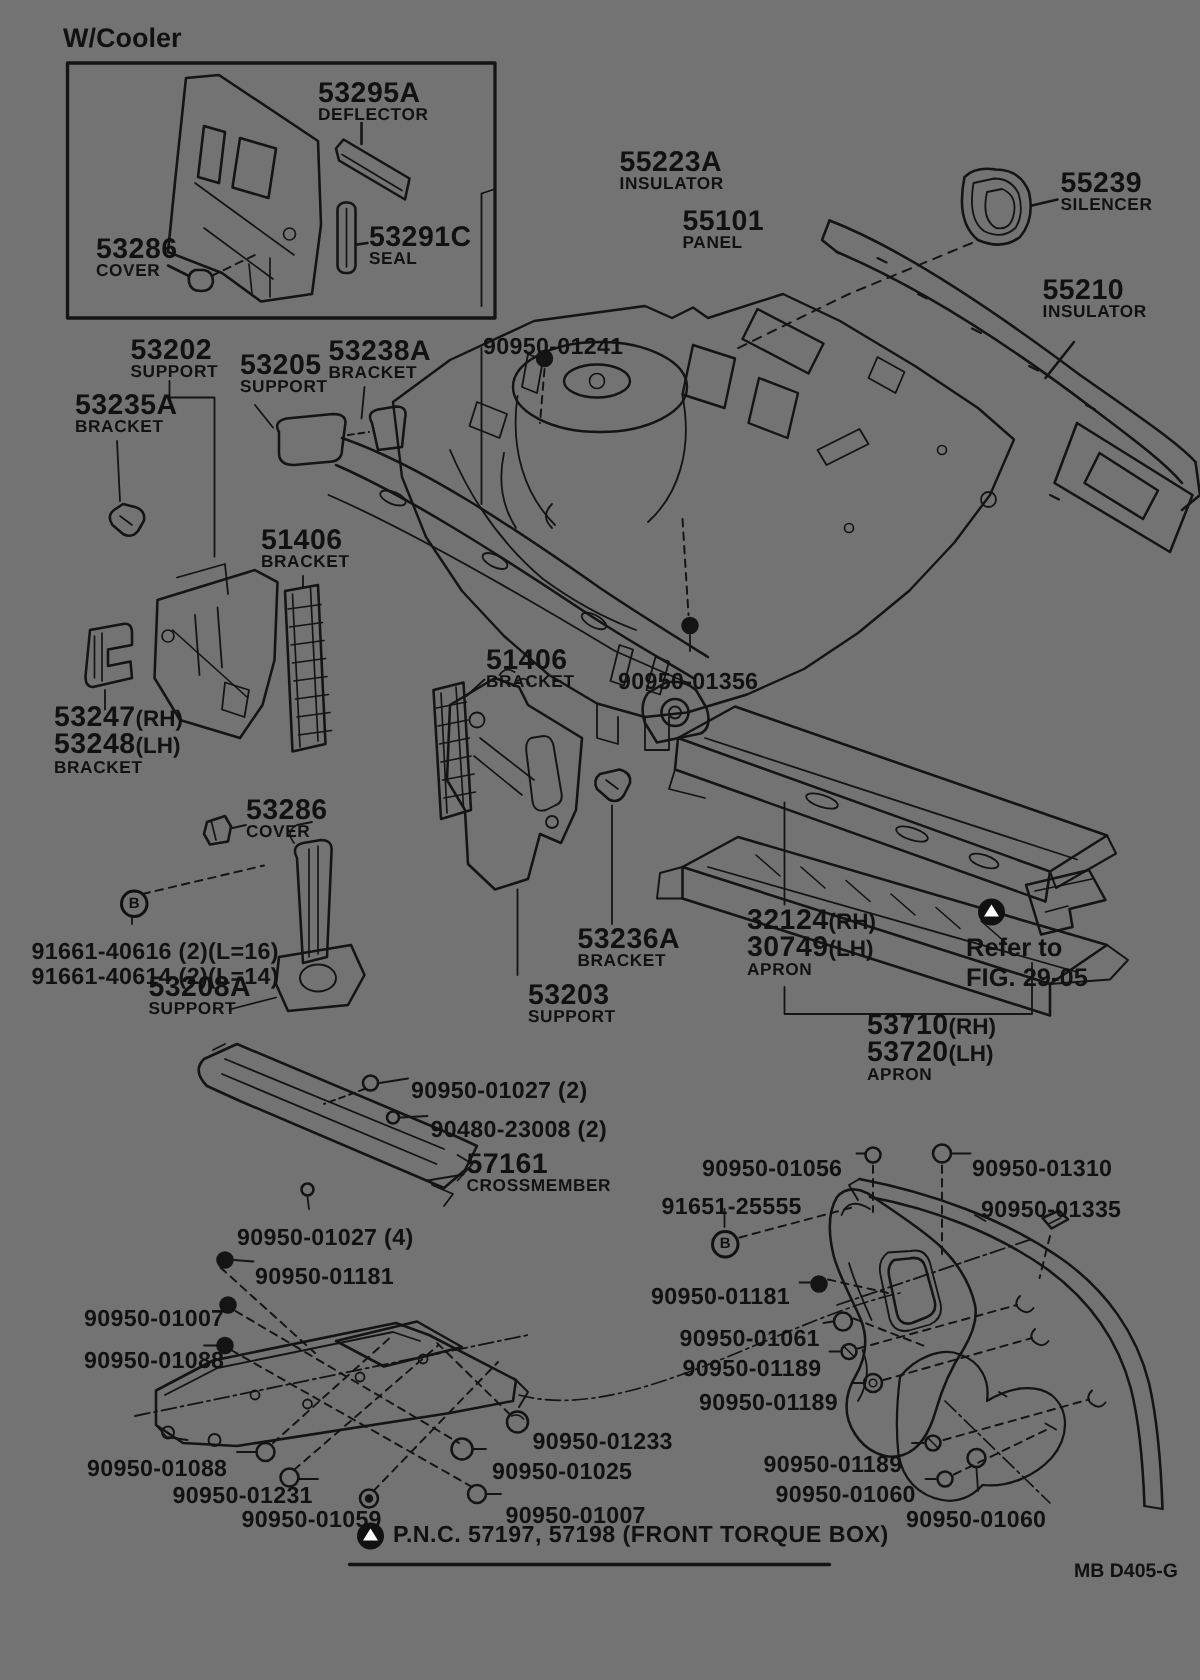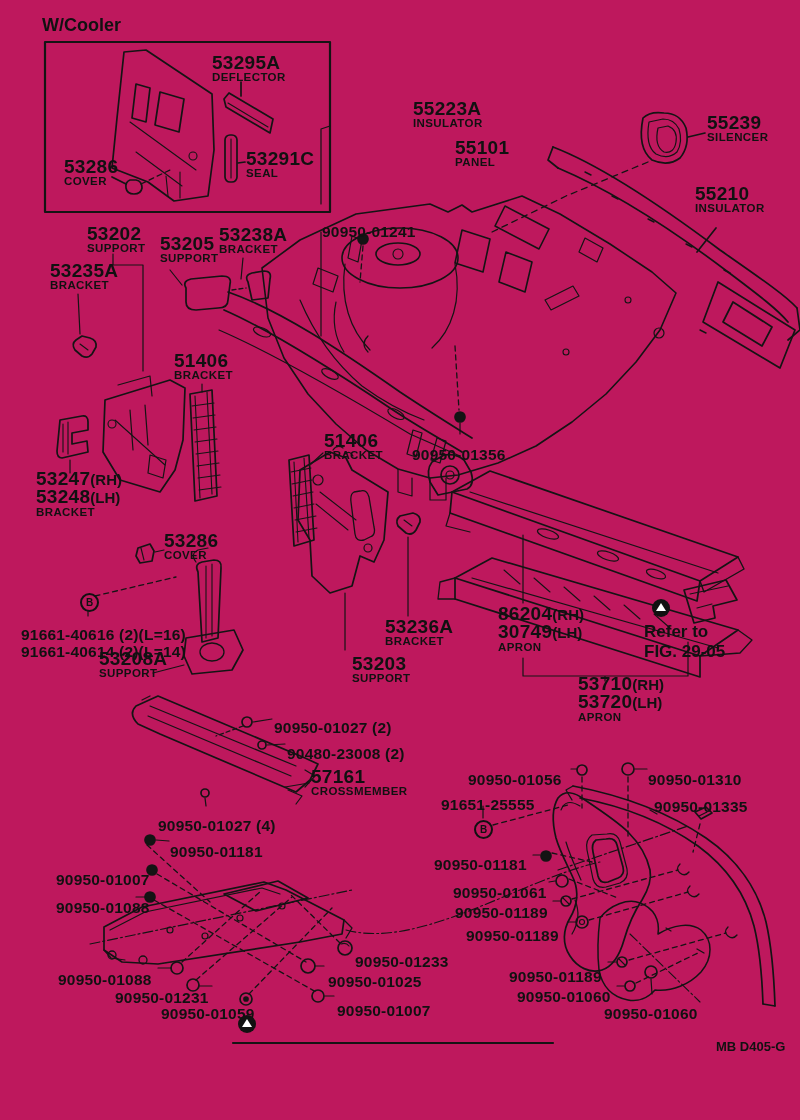--- a/index.html
+++ b/index.html
@@ -1,16 +1,16 @@
 <!DOCTYPE html>
 <html><head>
 <meta charset="utf-8">
 <style>
   html,body{margin:0;padding:0;background:#ffffff;}
-  .page{position:relative;width:800px;height:1120px;background:#be185d;overflow:hidden;
+  .page{position:relative;width:800px;height:1120px;background:#737373;overflow:hidden;
         font-family:"Liberation Sans","DejaVu Sans",sans-serif;color:#111;}
   svg.art{position:absolute;left:0;top:0;z-index:1;}
   .lbl{position:absolute;z-index:2;white-space:nowrap;line-height:1.0;color:#111;}
   .pn{font-size:19px;font-weight:bold;letter-spacing:.3px;line-height:17px;}
   .sub{font-size:11.5px;font-weight:bold;letter-spacing:.4px;line-height:13px;}
   .fn{font-size:15.5px;font-weight:bold;letter-spacing:.2px;margin-top:16px;}
   .tag{font-size:15px;font-weight:bold;letter-spacing:0;}
   .big{font-size:18px;font-weight:bold;}
   .ref{font-size:17px;font-weight:bold;line-height:20px;}
   .doc{font-size:13px;font-weight:bold;}
@@ -415,21 +415,21 @@
 <div class="lbl" style="left:385px;top:618px">
   <div class="pn">53236A</div>
       <div class="sub">BRACKET</div>
 </div>
 <div class="lbl" style="left:352px;top:655px">
   <div class="pn">53203</div>
       <div class="sub">SUPPORT</div>
 </div>
 
 <div class="lbl" style="left:498px;top:605px">
-  <div class="pn"><span>86204</span><span class="tag">(RH)</span></div>
+  <div class="pn"><span>32124</span><span class="tag">(RH)</span></div>
   <div class="pn"><span>30749</span><span class="tag">(LH)</span></div>
   <div class="sub">APRON</div>
 </div>
 
 <div class="trimark" style="left:652px;top:599px"></div>
 <div class="lbl ref" style="left:644px;top:622px">
   <div>Refer to</div>
       <div>FIG. 29-05</div>
 </div>
 
@@ -463,15 +463,16 @@
 <div class="bmark" style="left:474px;top:820px">B</div>
 <div class="lbl fn" style="left:434px;top:841px">90950-01181</div>
 <div class="lbl fn" style="left:453px;top:869px">90950-01061</div>
 <div class="lbl fn" style="left:455px;top:889px">90950-01189</div>
 <div class="lbl fn" style="left:466px;top:912px">90950-01189</div>
 <div class="lbl fn" style="left:509px;top:953px">90950-01189</div>
 <div class="lbl fn" style="left:517px;top:973px">90950-01060</div>
 <div class="lbl fn" style="left:604px;top:990px">90950-01060</div>
 
 <div class="trimark" style="left:238px;top:1015px"></div>
+<div class="lbl pnc" style="left:262px;top:1016px">P.N.C. 57197, 57198 (FRONT TORQUE BOX)</div>
 <div class="lbl doc" style="left:716px;top:1040px">MB D405-G</div>
 
 </div>
 
 </body></html>

